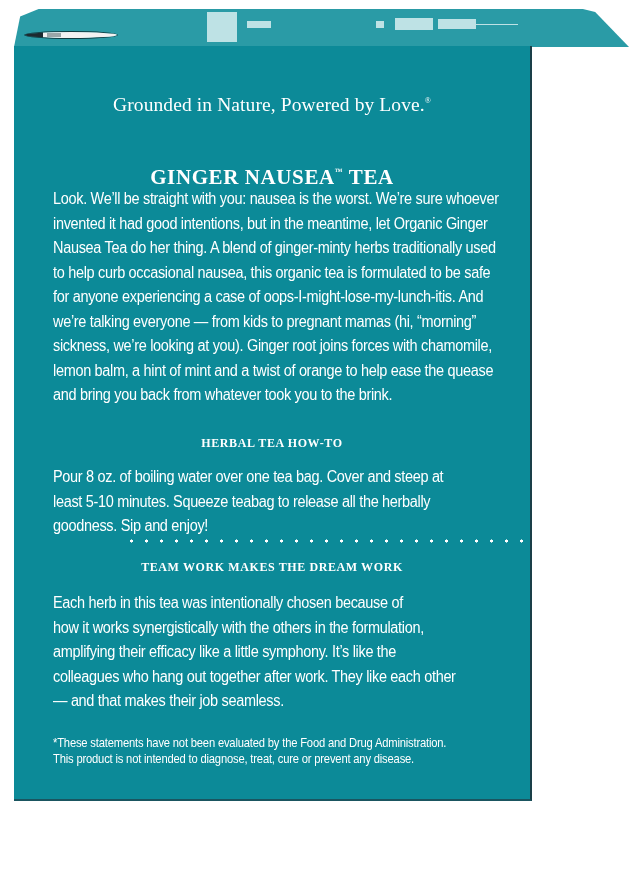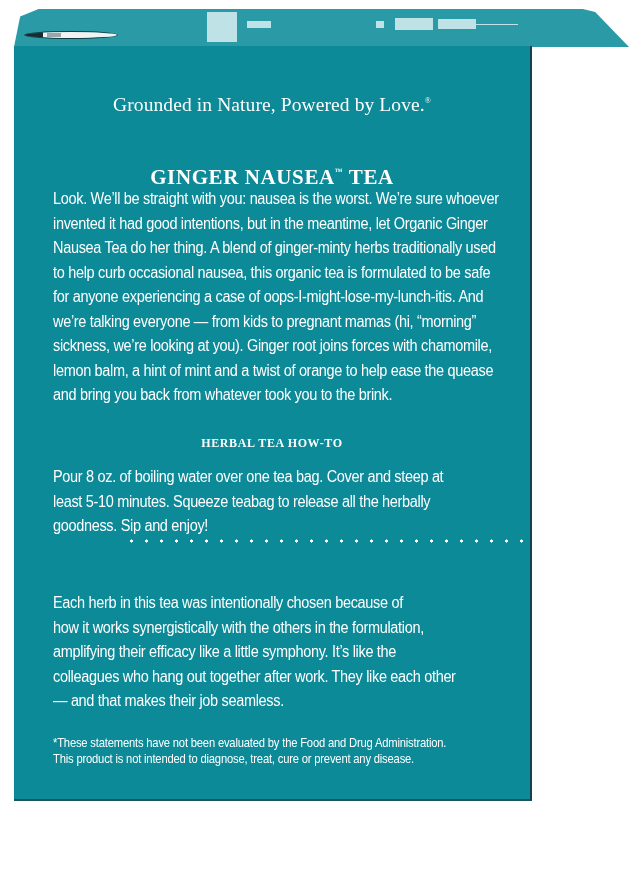--- a/index.html
+++ b/index.html
@@ -184,20 +184,21 @@
   <div class="section-heading" style="top:390px;">HERBAL TEA HOW-TO</div>
 
   <div class="para" style="top:419px;">
     <span class="line">Pour 8 oz. of boiling water over one tea bag. Cover and steep at</span>
     <span class="line">least 5-10 minutes. Squeeze teabag to release all the herbally</span>
     <span class="line">goodness. Sip and enjoy!</span>
   </div>
 
   <div class="dots"></div>
 
+  <div class="section-heading" style="top:514px;">TEAM WORK MAKES THE DREAM WORK</div>
 
   <div class="para" style="top:545px;">
     <span class="line">Each herb in this tea was intentionally chosen because of</span>
     <span class="line">how it works synergistically with the others in the formulation,</span>
     <span class="line">amplifying their efficacy like a little symphony. It’s like the</span>
     <span class="line">colleagues who hang out together after work. They like each other</span>
     <span class="line">— and that makes their job seamless.</span>
   </div>
 
   <div class="disclaimer">

